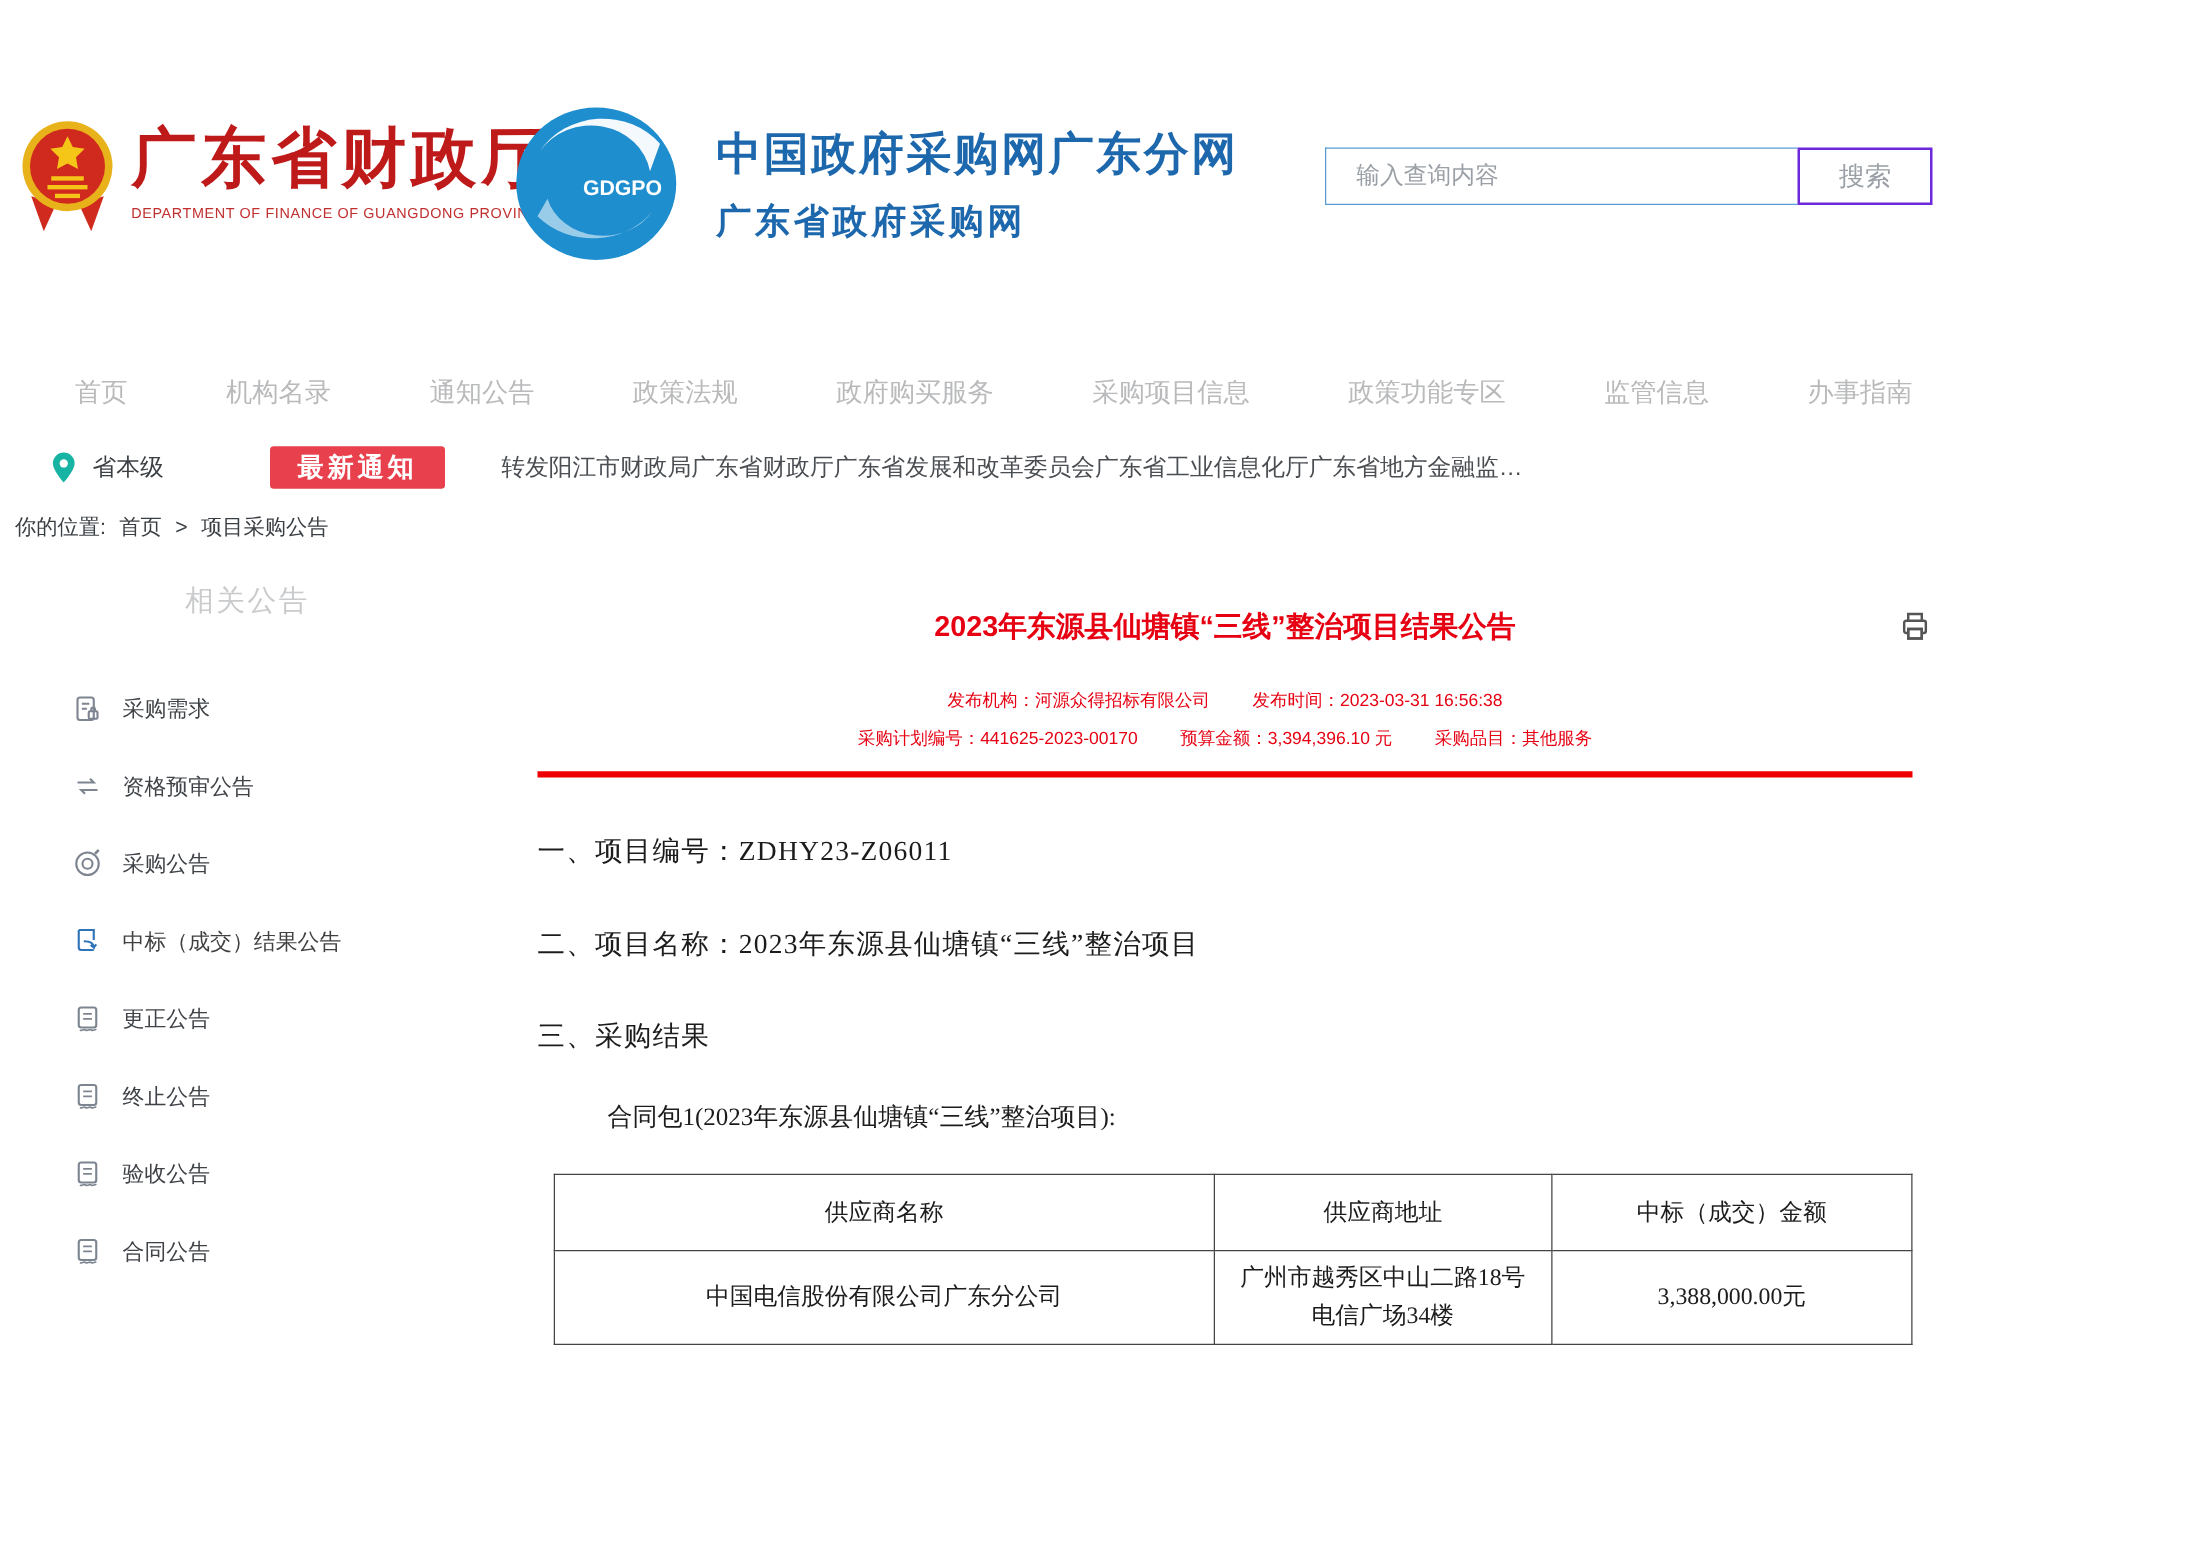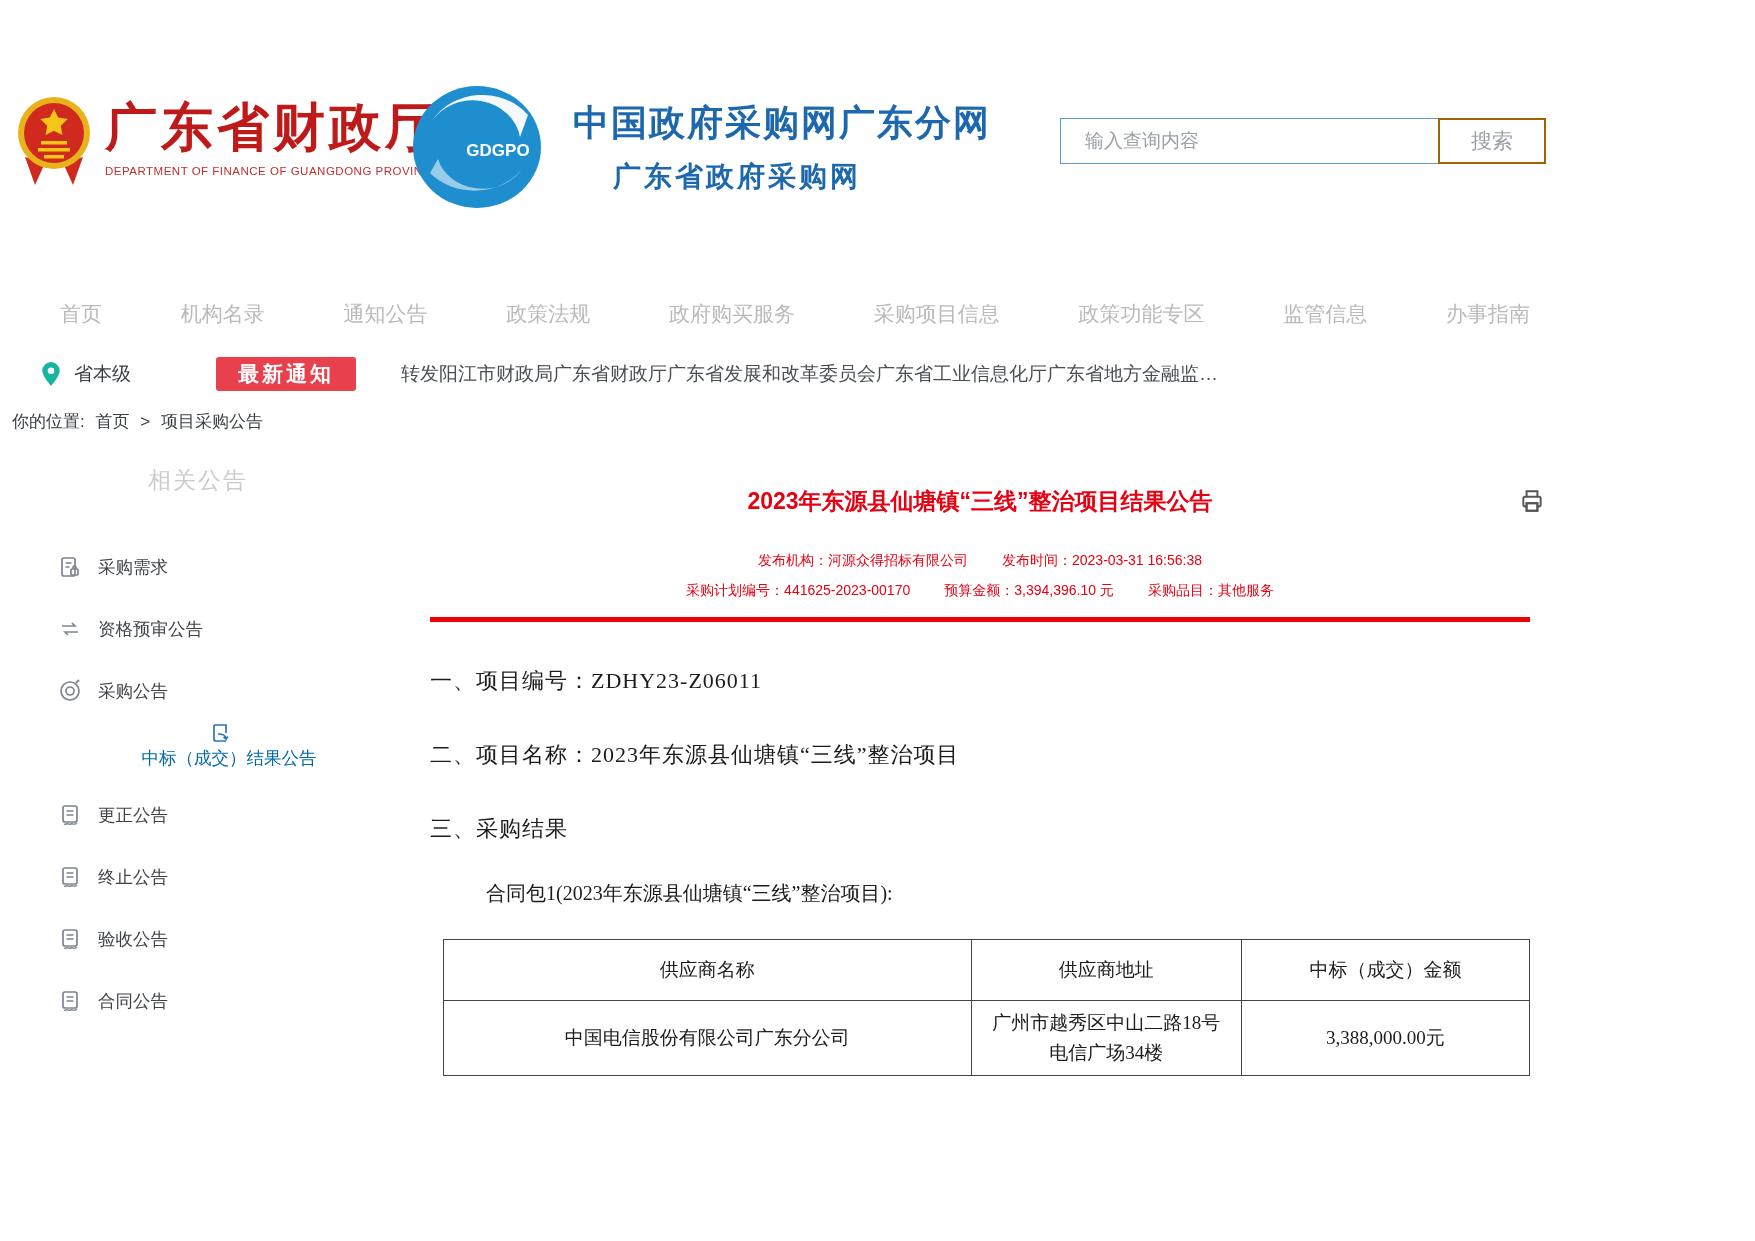--- a/index.html
+++ b/index.html
@@ -9,27 +9,27 @@
   
   .header{position:absolute;top:85px;left:0;width:100%;height:120px;}
   .logo1{position:absolute;left:15px;top:8px;display:flex;align-items:flex-start;}
   .emblem{width:78px;height:96px;margin-right:12px;}
   .logo1-text .cn{font-family:"Liberation Serif","DejaVu Serif",serif;font-weight:bold;
                   font-size:52px;color:#bf1a1a;letter-spacing:4px;line-height:70px;}
   .logo1-text .en{font-size:11.5px;color:#c03030;letter-spacing:.5px;margin-top:2px;}
   .logo2{position:absolute;left:410px;top:0;display:flex;align-items:center;}
   .gdgpo{width:135px;height:125px;margin-right:28px;}
   .logo2-text .line1{font-size:36px;font-weight:bold;color:#1d68ad;letter-spacing:2px;}
-  .logo2-text .line2{font-size:28px;font-weight:bold;color:#1d68ad;letter-spacing:3px;margin-top:10px;margin-left:40px;}
+  .logo2-text .line2{font-size:28px;font-weight:bold;color:#1d68ad;letter-spacing:3px;margin-top:10px;}
 
   .search-wrap{position:absolute;left:1060px;top:33px;display:flex;}
   .search-input{width:378px;height:46px;border:1px solid #5b9bd5;border-right:none;
                 font-size:19px;color:#333;padding:0 24px;outline:none;box-sizing:border-box;}
   .search-input::placeholder{color:#9aa0a6;}
-  .search-btn{width:108px;height:46px;border:2px solid #a16207;background:#fff;
+  .search-btn{width:108px;height:46px;border:2px solid #6d28d9;background:#fff;
               font-size:21px;color:#9aa0a6;cursor:pointer;box-sizing:border-box;}
 
   
   .nav{position:absolute;top:300px;left:60px;right:225px;display:flex;justify-content:space-between;}
   .nav-item{font-size:21px;color:#b9babc;cursor:pointer;white-space:nowrap;}
 
   
   .notice{position:absolute;top:352px;left:40px;right:40px;height:44px;display:flex;align-items:center;}
   .pin{width:22px;height:26px;margin-right:12px;flex:0 0 auto;}
   .region{font-size:19px;color:#3a3f44;margin-right:85px;}
@@ -44,21 +44,21 @@
   .breadcrumb{position:absolute;top:410px;left:12px;font-size:17px;color:#3a3f44;}
   .breadcrumb span{margin-right:6px;}
   .crumb-link{cursor:pointer;}
 
   
   .sidebar{position:absolute;top:465px;left:0;width:400px;}
   .sidebar-title{font-size:23px;color:#c9cbcd;letter-spacing:2px;margin:0 0 40px 148px;}
   .side-item{display:flex;align-items:center;height:62px;padding-left:58px;cursor:pointer;
              color:#3f4348;font-size:17.5px;}
   .side-item .s-icon{width:24px;height:24px;margin-right:16px;color:#7d8590;flex:0 0 auto;}
-  .side-item.active{color:#0369a1;flex-direction:column;}
+  .side-item.active{color:#404040;}
   .side-item.active .s-icon{color:#2f73b8;}
 
   
   .article{position:absolute;left:430px;top:486px;width:1100px;}
   .a-title{text-align:center;color:#e60012;font-weight:bold;font-size:23px;
            font-family:"Liberation Sans","DejaVu Sans",sans-serif;margin:0;}
   .printer{position:absolute;right:-15px;top:2px;width:26px;height:26px;color:#555;cursor:pointer;}
   .meta{margin-top:28px;color:#e60012;font-size:14px;line-height:30px;}
   .meta-row{display:flex;justify-content:center;gap:34px;white-space:nowrap;}
   .divider{height:5px;background:#ee0000;margin-top:12px;}

